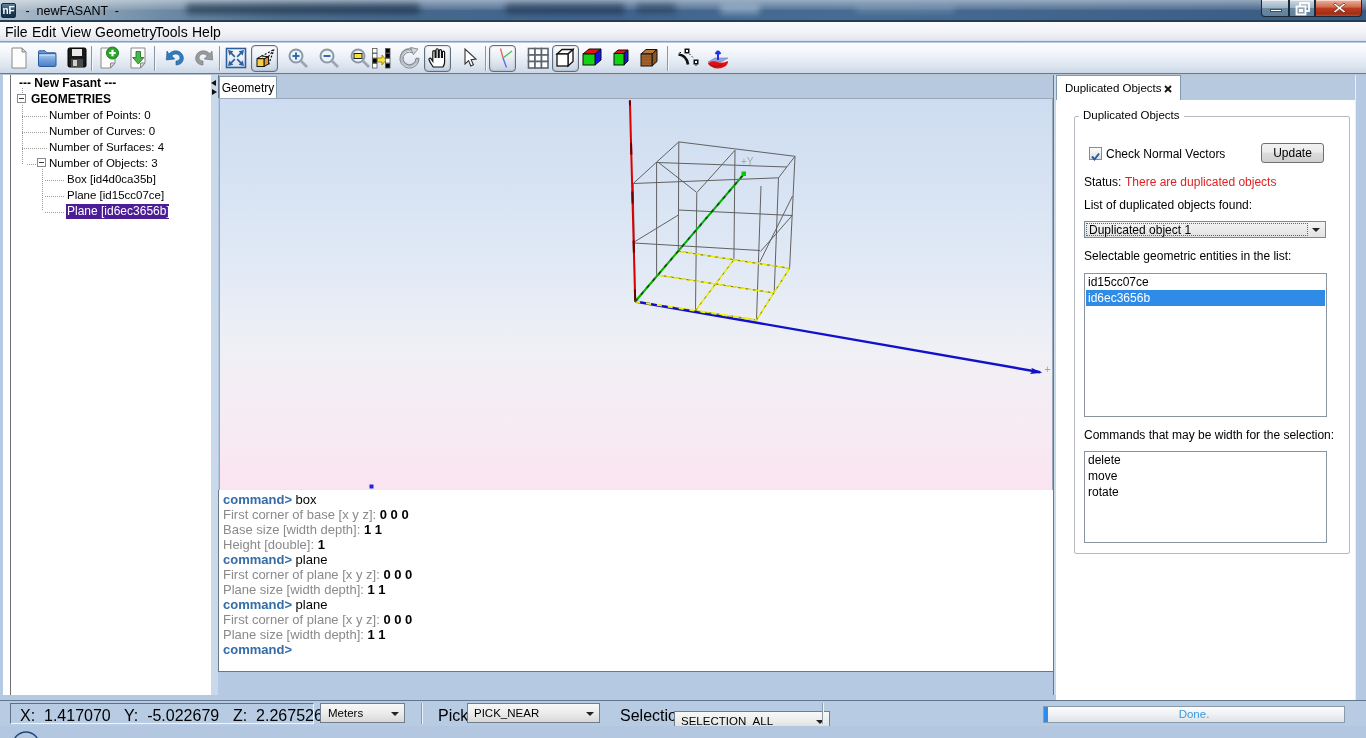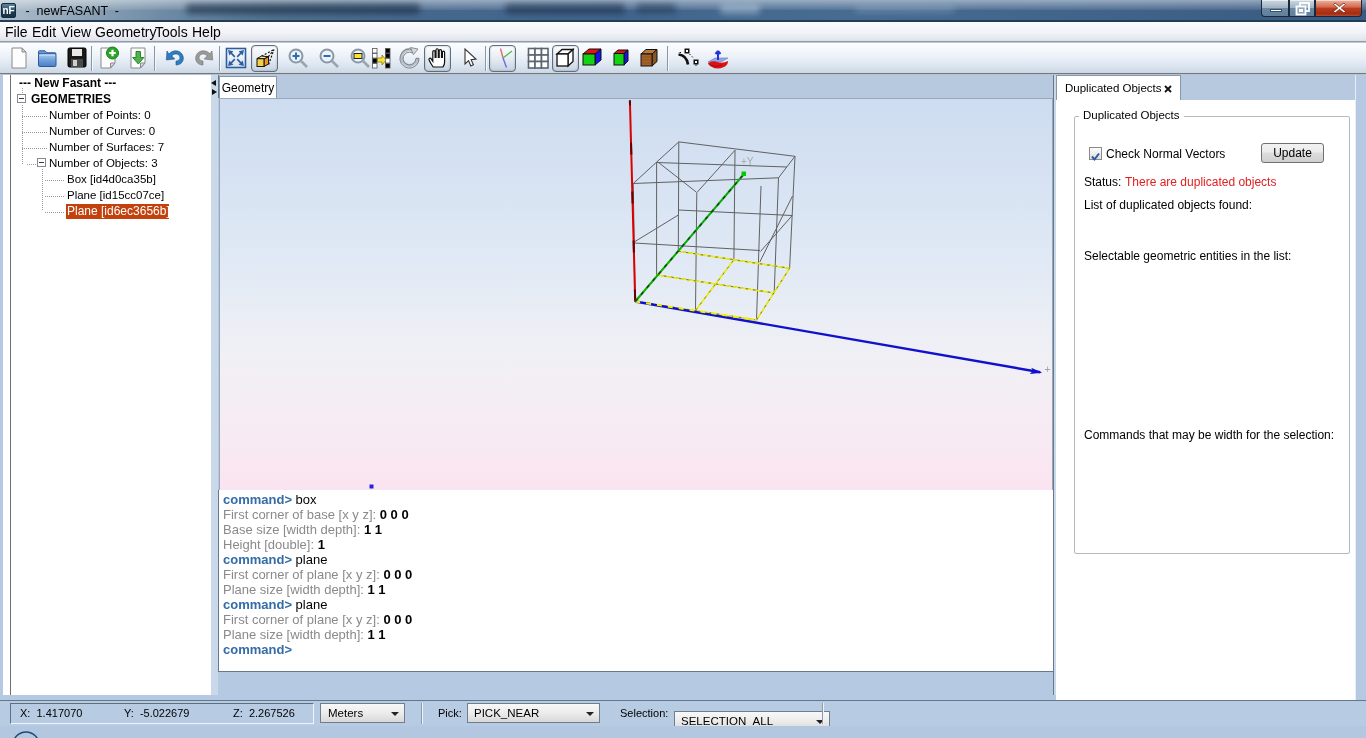--- a/index.html
+++ b/index.html
@@ -27,21 +27,21 @@
 #leftgutter{left:3px;top:75px;width:8px;height:620px;background:#fff}
 #treebrd{left:10px;top:75px;width:201px;height:620px;background:#fff;border-left:1px solid #6f6f6f}
 #vsplit{left:211px;top:75px;width:7px;height:620px;background:#cad9ea}
 #treepanel{left:11px;top:75px;width:200px;height:452px;background:#fff;overflow:hidden}
 .trow{position:absolute;font-size:11.5px;color:#000;height:15px;line-height:15px;white-space:nowrap}
 .tbold{font-weight:bold;font-size:12px}
 .toggle{position:absolute;width:9px;height:9px;border:1px solid #848a94;background:#fff}
 .toggle:after{content:"";position:absolute;left:1px;top:3px;width:5px;height:1px;background:#3a3a3a}
 .dotv{position:absolute;width:1px;background-image:linear-gradient(#9a9a9a 1px,transparent 1px);background-size:1px 2px}
 .doth{position:absolute;height:1px;background-image:linear-gradient(90deg,#9a9a9a 1px,transparent 1px);background-size:2px 1px}
-.selrow{position:absolute;background:#c2410c;color:#fff}
+.selrow{position:absolute;background:#4c1d95;color:#fff}
 
 #ctabstrip{left:218px;top:75px;width:836px;height:23px;background:#b7c9de;border-left:1px solid #68788a}
 #ctab{left:219px;top:76px;width:58px;height:23px;background:#fff;border:1px solid #8399ad;border-bottom:none;font-size:12px;line-height:22px;text-align:center}
 #viewport{left:219px;top:98px;width:834px;height:404px}
 #hsplit{left:218px;top:502px;width:836px;height:11px;background:linear-gradient(180deg,#e8edf4,#cfdae8);border-top:1px solid #8d9aa9;border-bottom:1px solid #8d9aa9}
 #consoleb{left:218px;top:490px;width:836px;height:182px;background:#fff;border-left:1px solid #68788a;border-bottom:1px solid #68788a;font-size:13px}
 .cline{position:absolute;left:4px;white-space:pre;line-height:15px}
 .ccmd{color:#336ca6;font-weight:bold}
 .clab{color:#8a8a8a}
 .cval{color:#000;font-weight:bold}
@@ -53,21 +53,21 @@
 #rgrouplabel{position:absolute;left:4px;top:-8px;background:#fff;padding:0 4px;font-size:11.5px}
 .rtext{position:absolute;font-size:12px;color:#000;white-space:nowrap}
 #updatebtn{position:absolute;left:205px;top:43px;width:63px;height:20px;border:1px solid #707070;border-radius:3px;background:linear-gradient(180deg,#f2f2f2 0%,#ebebeb 45%,#dddddd 50%,#cfcfcf 100%);font-size:12px;text-align:center;line-height:19px}
 #combo1{position:absolute;left:28px;top:121px;width:242px;height:17px;border:1px solid #7b8a99;background:linear-gradient(180deg,#f4f4f4,#e2e2e2)}
 .listbox{position:absolute;left:28px;width:243px;background:#fff;border:1px solid #8b95a1;font-size:12px}
 .litem{position:absolute;left:1px;padding-left:2px;width:239px;height:16px;line-height:16px}
 
 #sbartop{left:0;top:700px;width:1366px;height:1px;background:#62768c}
 #sbar{left:0;top:701px;width:1366px;height:25px;background:#b7cbe2}
 .sunken{position:absolute;border-top:1px solid #5f6f7f;border-left:1px solid #5f6f7f;border-bottom:1px solid #eef4fa;border-right:1px solid #eef4fa}
-.sbtext{position:absolute;font-size:11px;color:#000;white-space:nowrap}
+.sbtext{position:absolute;font-size:16px;color:#000;white-space:nowrap}
 .scombo{position:absolute;height:20px;border:1px solid #707d8b;background:linear-gradient(180deg,#f8f8f8 0%,#ececec 50%,#d8d8d8 100%);font-size:11.5px}
 .scombo .arr{position:absolute;right:5px;top:8px;width:0;height:0;border-left:4px solid transparent;border-right:4px solid transparent;border-top:4px solid #222}
 #progress{position:absolute;left:1043px;top:5px;width:302px;height:17px;border:1px solid #8a9aaa;background:linear-gradient(180deg,#fdfdfd,#dfe3e8);}
 #bottomb{left:0;top:726px;width:1366px;height:12px;background:#b3c7e0}
 </style></head>
 <body>
 <div id="win">
 <div id="title" class="abs">
 <div class="sheen abs"></div>
 <div class="abs smudge" style="left:186px;top:4px;width:234px;height:10px;background:rgba(18,38,64,0.6)"></div>
@@ -282,21 +282,21 @@
 <div id="leftgutter" class="abs"></div>
 <div id="treebrd" class="abs"></div>
 <div id="vsplit" class="abs"></div>
 <div class="abs" style="left:211px;top:80px;width:0;height:0;border-top:3.5px solid transparent;border-bottom:3.5px solid transparent;border-right:5px solid #111"></div>
 <div class="abs" style="left:212px;top:89px;width:0;height:0;border-top:3.5px solid transparent;border-bottom:3.5px solid transparent;border-left:5px solid #111"></div>
 <div id="treepanel" class="abs">
 <div class="trow tbold" style="left:8px;top:1.0px">--- New Fasant ---</div>
 <div class="trow tbold" style="left:20px;top:17.0px">GEOMETRIES</div>
 <div class="trow" style="left:38px;top:33.0px">Number of Points: 0</div>
 <div class="trow" style="left:38px;top:49.0px">Number of Curves: 0</div>
-<div class="trow" style="left:38px;top:65.0px">Number of Surfaces: 7</div>
+<div class="trow" style="left:38px;top:65.0px">Number of Surfaces: 4</div>
 <div class="trow" style="left:38px;top:81.0px">Number of Objects: 3</div>
 <div class="trow" style="left:56px;top:97.0px">Box [id4d0ca35b]</div>
 <div class="trow" style="left:56px;top:113.0px">Plane [id15cc07ce]</div>
 <div class="selrow" style="left:55px;top:128.6px;width:103px;height:15.8px;font-size:12px;line-height:15.8px;padding-left:1px;white-space:nowrap;overflow:hidden">Plane [id6ec3656b]</div>
 <div class="dotv" style="left:10.5px;top:13px;height:7px"></div>
 <div class="dotv" style="left:10.5px;top:30px;height:59px"></div>
 <div class="doth" style="left:11px;top:40.5px;width:26px"></div>
 <div class="doth" style="left:11px;top:56.5px;width:26px"></div>
 <div class="doth" style="left:11px;top:72.5px;width:26px"></div>
 <div class="doth" style="left:16px;top:88.5px;width:9px"></div>
@@ -397,22 +397,35 @@
         <div id="rgrouplabel">Duplicated Objects</div>
       </div>
 <div class="abs" style="left:33px;top:47px;width:13px;height:13px;border:1px solid #8b8b8b;background:linear-gradient(180deg,#fdfdfd,#e0e0e0)"><svg width="11" height="11" viewBox="0 0 11 11">
           <path d="M2 5.5 l2.5 3 l4.5 -6" fill="none" stroke="#2c5aa0" stroke-width="2"></path>
         </svg></div>
 <div class="rtext" style="left:50px;top:47px">Check Normal Vectors</div>
 <div id="updatebtn">Update</div>
 <div class="rtext" style="left:28px;top:75px">Status:</div>
 <div class="rtext" style="left:69px;top:75px;color:#e02020">There are duplicated objects</div>
 <div class="rtext" style="left:28px;top:98px">List of duplicated objects found:</div>
+<div id="combo1">
+        <div style="position:absolute;left:1px;top:1px;width:222px;height:13px;border:1px dotted #666;font-size:12px;line-height:13px;padding-left:2px">Duplicated object 1</div>
+        <div class="abs" style="right:5px;top:6px;width:0;height:0;border-left:4px solid transparent;border-right:4px solid transparent;border-top:4.5px solid #222"></div>
+      </div>
 <div class="rtext" style="left:28px;top:149px">Selectable geometric entities in the list:</div>
+<div class="listbox" style="top:173px;height:144px">
+        <div class="litem">id15cc07ce</div>
+        <div class="litem" style="top:16px;background:#2f8be8;color:#fff">id6ec3656b</div>
+      </div>
 <div class="rtext" style="left:28px;top:328px">Commands that may be width for the selection:</div>
+<div class="listbox" style="top:351px;height:92px">
+        <div class="litem">delete</div>
+        <div class="litem" style="top:16px">move</div>
+        <div class="litem" style="top:32px">rotate</div>
+      </div>
 </div>
 <div class="abs" style="left:1053px;top:75px;width:1px;height:620px;background:#68788a"></div>
 <div class="abs" style="left:1054px;top:75px;width:2px;height:620px;background:#cad9ea"></div>
 <div class="abs" style="left:1355px;top:75px;width:1px;height:625px;background:#e8eef6"></div>
 <div id="sbartop" class="abs"></div>
 <div id="sbar" class="abs">
 <div class="sunken" style="left:10px;top:2px;width:304px;height:21px"></div>
 <div class="sbtext" style="left:20px;top:6px">X:&nbsp; 1.417070</div>
 <div class="sbtext" style="left:124px;top:6px">Y:&nbsp; -5.022679</div>
 <div class="sbtext" style="left:233px;top:6px">Z:&nbsp; 2.267526</div>
@@ -425,18 +438,22 @@
 <div class="scombo" style="left:467px;top:2px;width:133px">
         <span style="position:absolute;left:6px;top:3px">PICK_NEAR</span>
         <span class="arr"></span>
       </div>
 <div class="sbtext" style="left:620px;top:6px">Selection:</div>
 <div class="scombo" style="left:674px;top:10px;width:156px">
         <span style="position:absolute;left:6px;top:3px">SELECTION_ALL</span>
         <span class="arr"></span>
       </div>
 <div class="abs" style="left:822px;top:2px;width:1px;height:21px;background:#8b9aa9;box-shadow:1px 0 0 #eef4fa"></div>
+<div id="progress">
+        <div class="abs" style="left:0;top:0;width:4px;height:15px;background:#2e8cf0"></div>
+        <div class="abs" style="left:0;top:1px;width:300px;text-align:center;font-size:11.5px;color:#3b99e0">Done.</div>
+      </div>
 </div>
 <div id="bottomb" class="abs">
       <svg class="abs" style="left:12px;top:4px" width="28" height="8" viewBox="0 0 28 8">
         <circle cx="14" cy="15" r="13" fill="none" stroke="#1d4a7a" stroke-width="1.5"></circle>
       </svg>
     </div>
 </div>
 </body></html>

